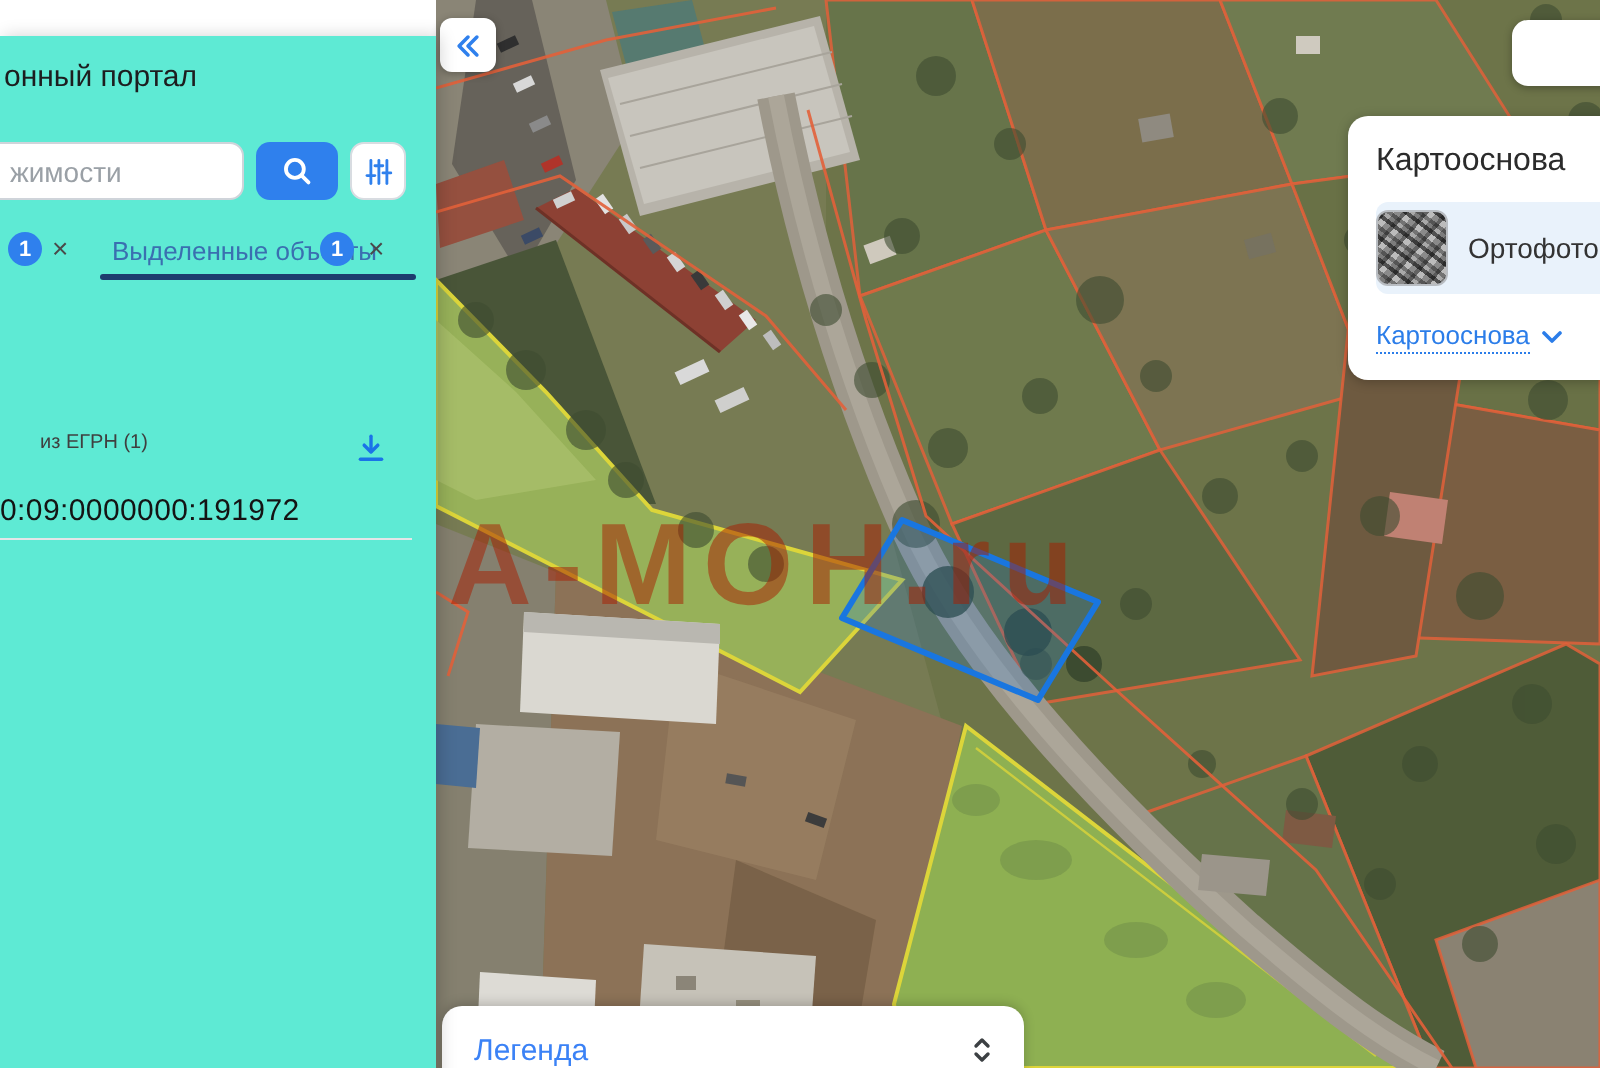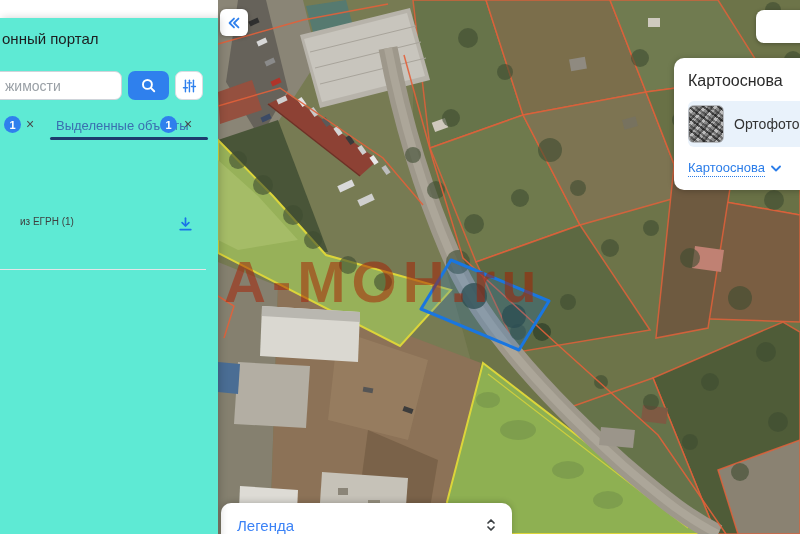--- a/index.html
+++ b/index.html
@@ -288,14 +288,15 @@
   <button class="download-btn">
     <svg width="17" height="17" viewBox="0 0 16 16">
       <g stroke="#1a73e8" stroke-width="1.6" fill="none" stroke-linecap="round" stroke-linejoin="round">
         <line x1="8" y1="2" x2="8" y2="9"></line>
         <polyline points="4.8,6.2 8,9.4 11.2,6.2"></polyline>
         <line x1="3" y1="12.8" x2="13" y2="12.8"></line>
       </g>
     </svg>
   </button>
 
+  <div class="cad-number">0:09:0000000:191972</div>
   <div class="divider"></div>
 </div>
 
 </body></html>

